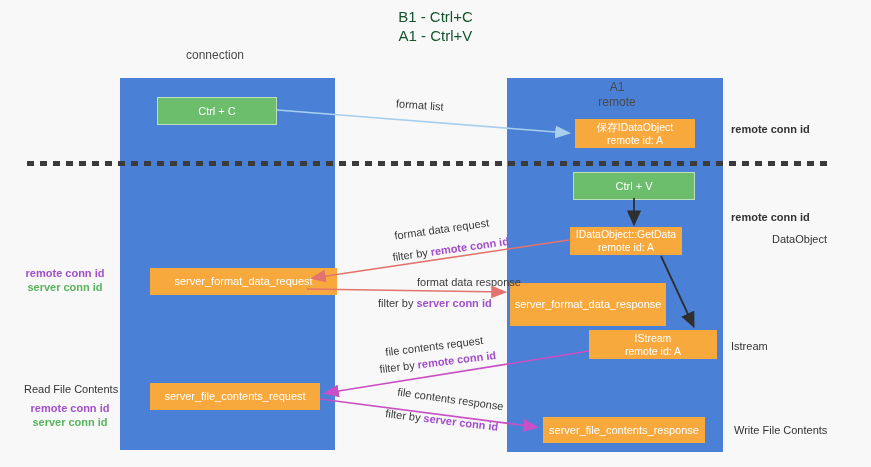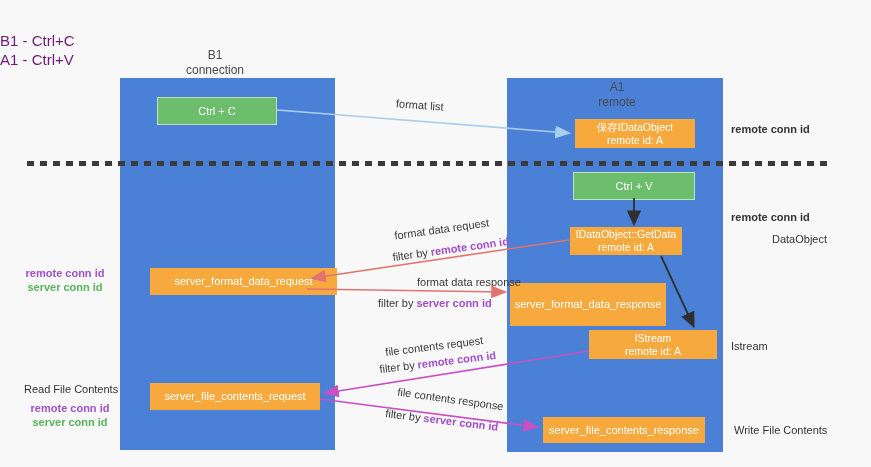--- a/index.html
+++ b/index.html
@@ -1,20 +1,20 @@
 <!DOCTYPE html>
 <html style="--bg: #f8f8f8; --column-blue: #4a80d6; --node-green: #6cbd6c; --node-orange: #f8a93e; --arrow-lightblue: #a9cfee; --arrow-salmon: #e2736e; --arrow-magenta: #c94fc4; --arrow-black: #2f2f2f; --text-purple: #a24fc9; --text-green: #58b55c; --text-dark: #3a3a3a; --dash: #3b3b3b;"><head>
 <meta charset="utf-8">
 <style>
   html,body{margin:0;padding:0;}
   body{background:#f8f8f8;}
   .stage{position:relative;width:871px;height:467px;background:var(--bg);
          font-family:"Liberation Sans","DejaVu Sans",sans-serif;overflow:hidden;}
-  .title{position:absolute;top:7px;left:0;width:100%;text-align:left;
-         font-size:15px;color:#701a75;line-height:19px;z-index:2;margin-top:24px;}
+  .title{position:absolute;top:7px;left:0;width:100%;text-align:center;
+         font-size:15px;color:#14532d;line-height:19px;z-index:2;}
   .colhead{position:absolute;width:140px;text-align:center;font-size:12px;
            color:#4a4a4a;line-height:15px;z-index:2;}
   .col{position:absolute;background:var(--column-blue);z-index:1;}
   .node{position:absolute;display:flex;flex-direction:column;align-items:center;
         justify-content:center;color:#fff;text-align:center;font-size:11px;
         line-height:13px;z-index:3;}
   .node.green{background:var(--node-green);border:1px solid rgba(255,255,255,.55);}
   .node.orange{background:var(--node-orange);}
   .node.two{font-size:10.5px;}
   .lbl{position:absolute;font-size:11px;color:var(--text-dark);white-space:nowrap;z-index:4;}
@@ -39,21 +39,20 @@
 <body>
 
 <div class="stage">
 
   <div class="title">
     <div>B1 - Ctrl+C</div>
     <div>A1 - Ctrl+V</div>
   </div>
 
   <div class="colhead" style="left:145px;top:48px;">
-    <div>B1</div>
     <div>connection</div>
   </div>
   <div class="colhead" style="left:547px;top:40px;margin-top:40px;">
     <div>A1</div>
     <div>remote</div>
   </div>
 
   <div class="col" style="left:120px;top:78px;width:215px;height:372px;"></div>
   <div class="col" style="left:507px;top:78px;width:216px;height:374px;"></div>
 

